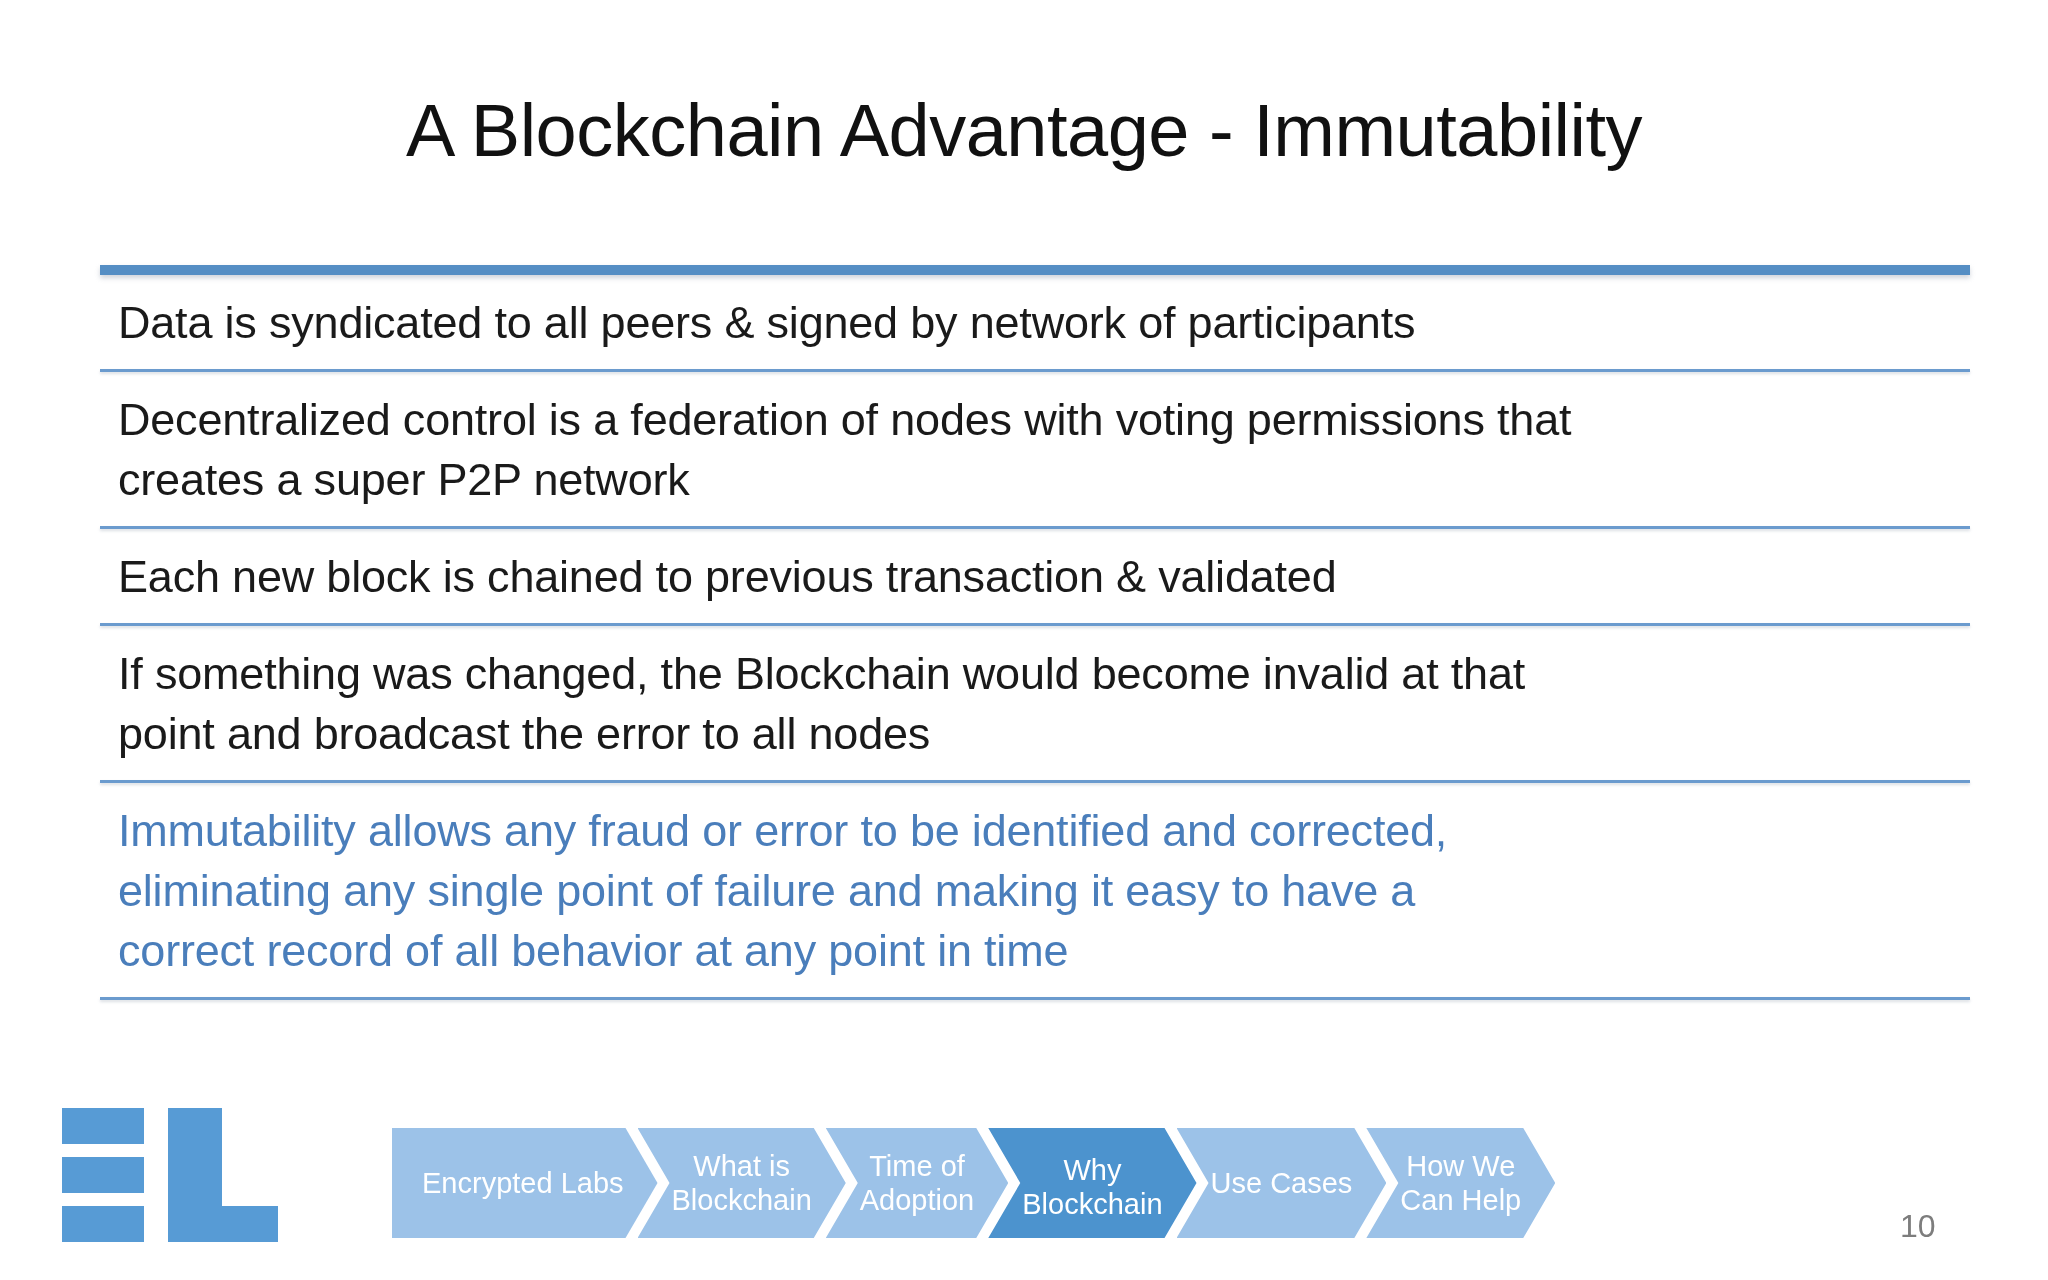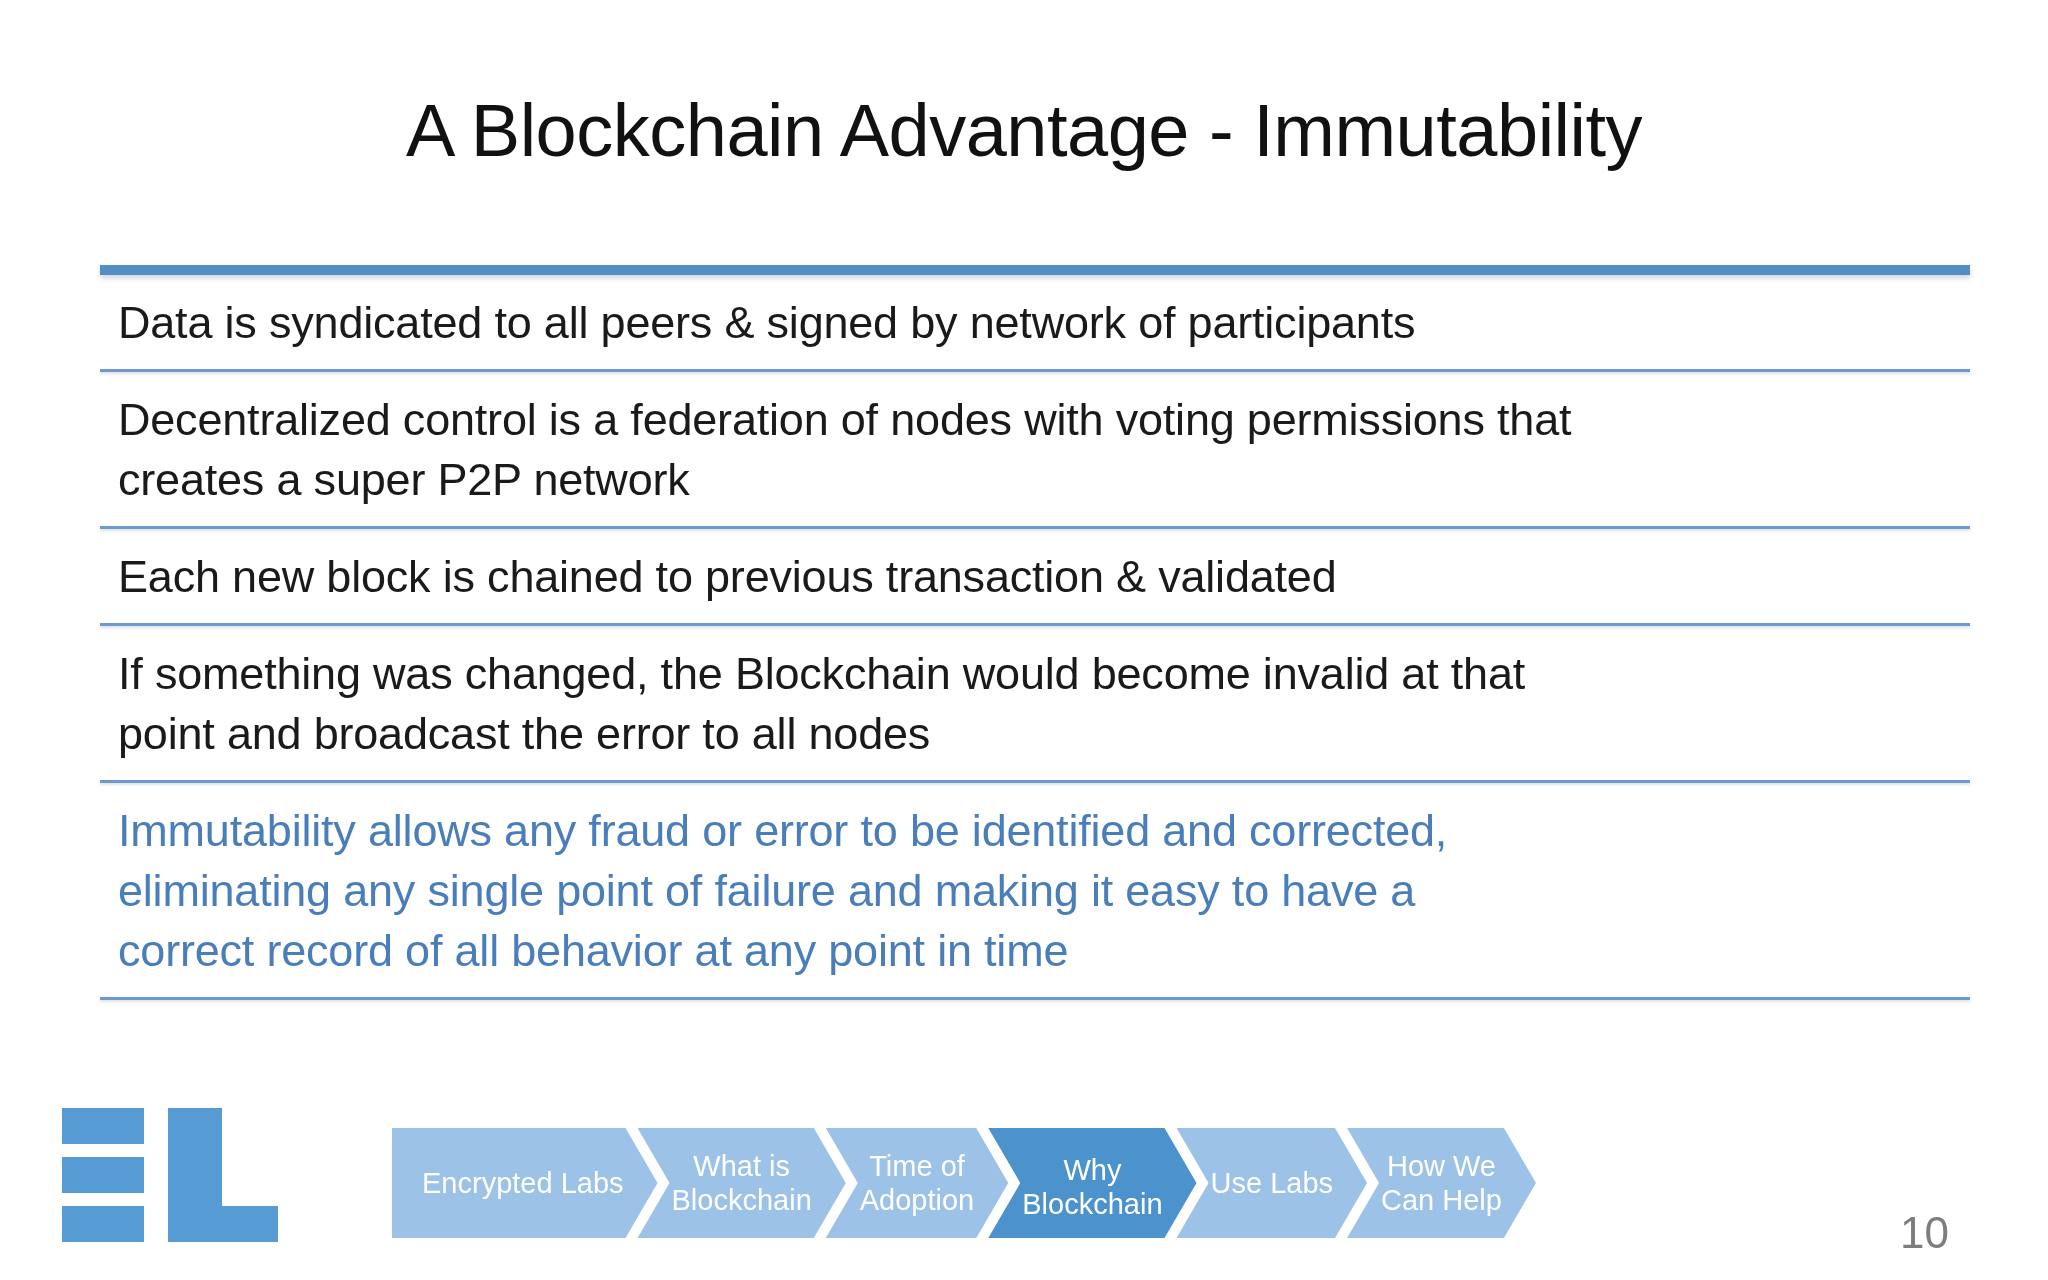--- a/index.html
+++ b/index.html
@@ -142,21 +142,21 @@
   .chev.active {
     background: #4C93CE;
   }
   .chev .lbl { display: block; white-space: nowrap; }
 
   
   #pagenum {
     position: absolute;
     left: 1900px;
     top: 1208px;
-    font-size: 44px;
+    font-size: 32px;
     color: #7D7D7D;
   }
 </style>
 </head>
 <body>
 
 <div id="slide">
 
   <div id="title">A Blockchain Advantage - Immutability</div>
 
@@ -215,21 +215,21 @@
         </div>
       </div>
       <div class="chev active" style="z-index: 17;">
         <div style="display: flex; flex-direction: column; align-items: center; margin-top: 8px;">
           <span class="lbl">Why</span>
           <span class="lbl">Blockchain</span>
         </div>
       </div>
       <div class="chev" style="z-index: 16;">
         <div style="display: flex; flex-direction: column; align-items: center;">
-          <span class="lbl">Use Labs</span>
+          <span class="lbl">Use Cases</span>
         </div>
       </div>
       <div class="chev" style="z-index: 15;">
         <div style="display: flex; flex-direction: column; align-items: center;">
           <span class="lbl">How We</span>
           <span class="lbl">Can Help</span>
         </div>
       </div>
     </div>
 

